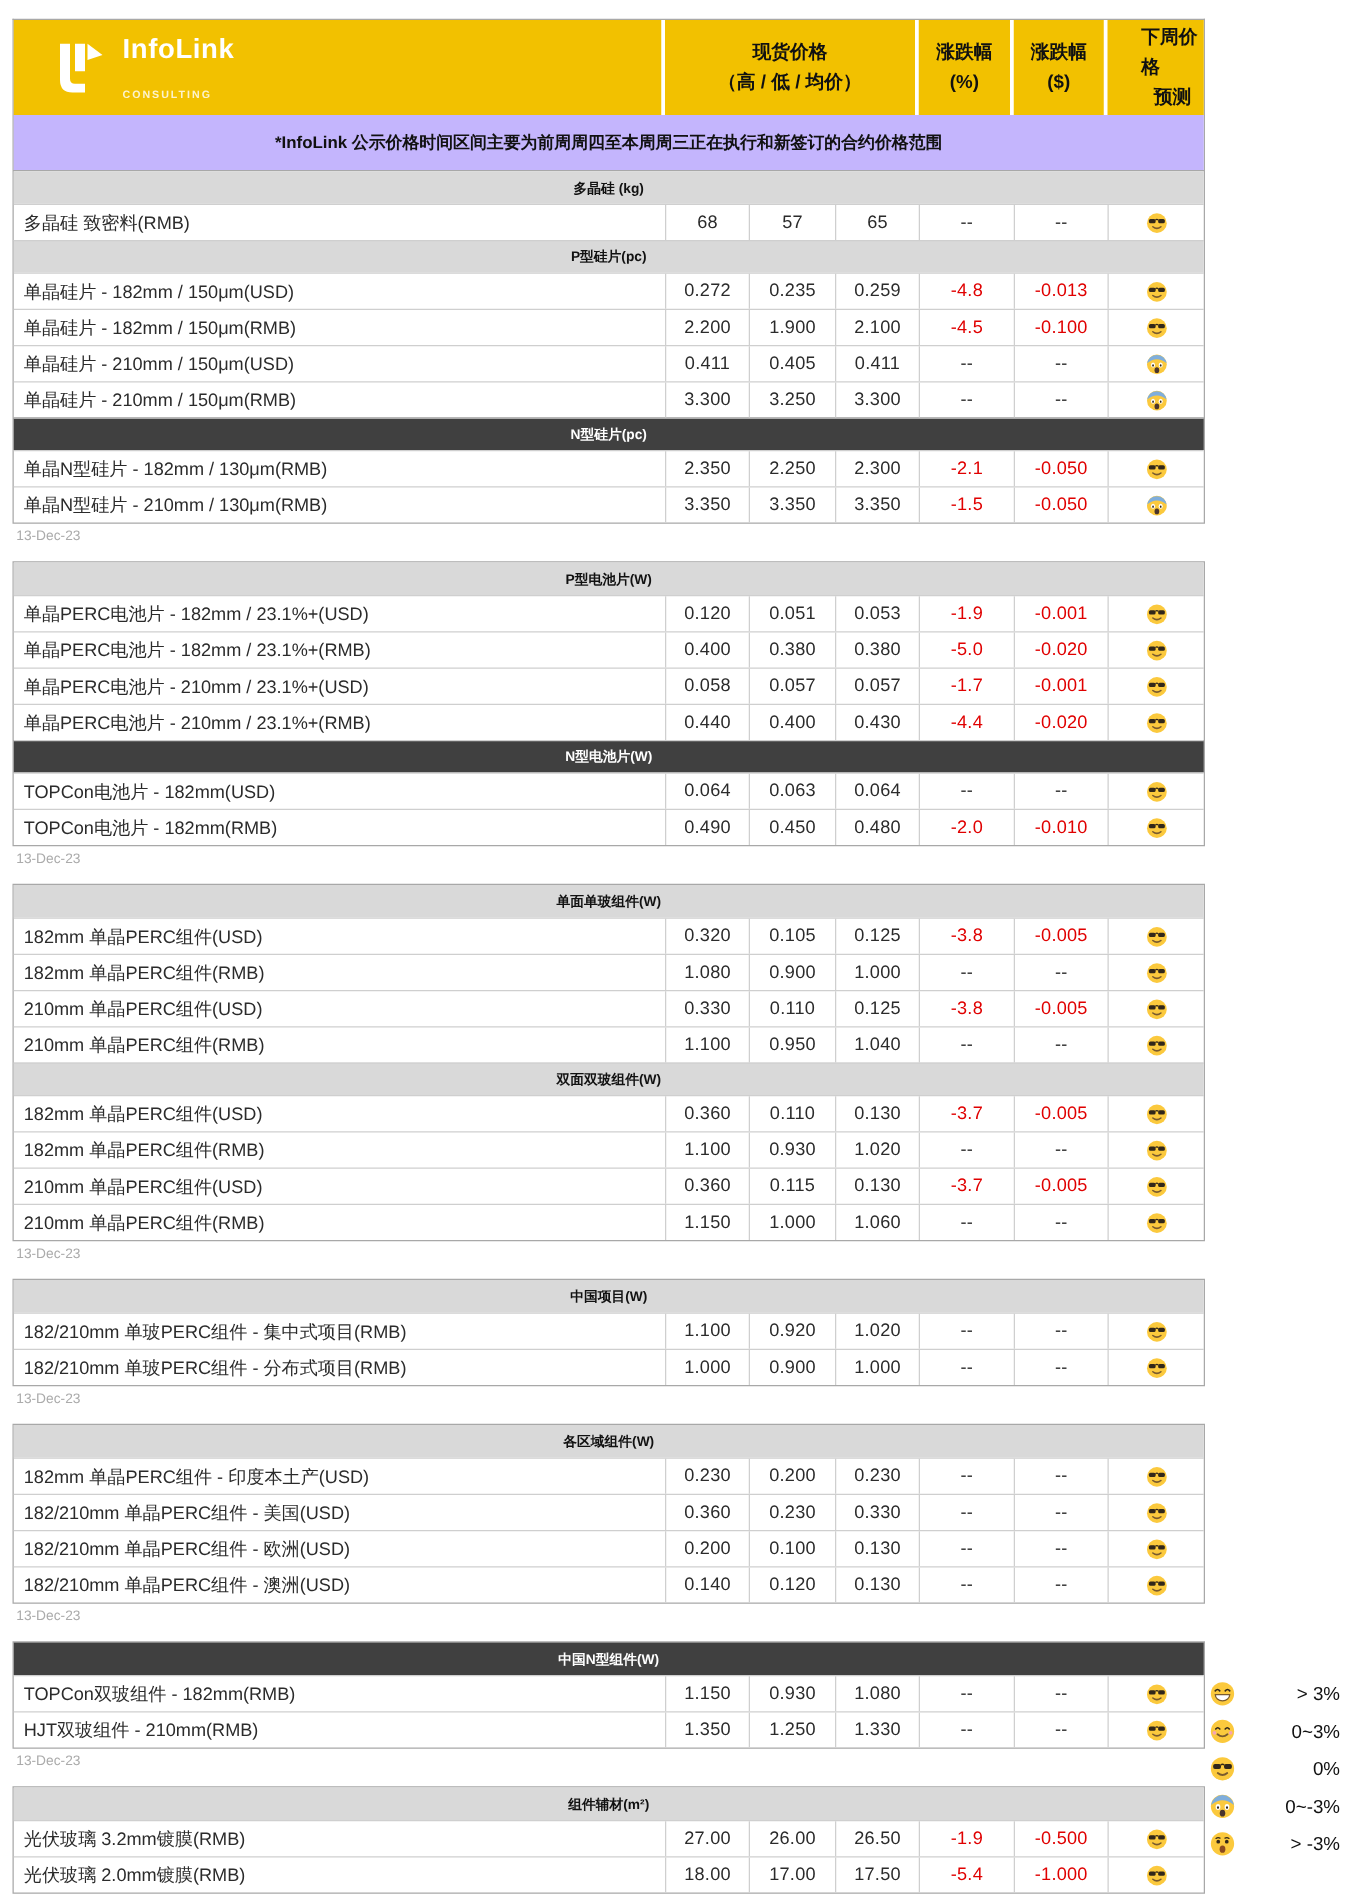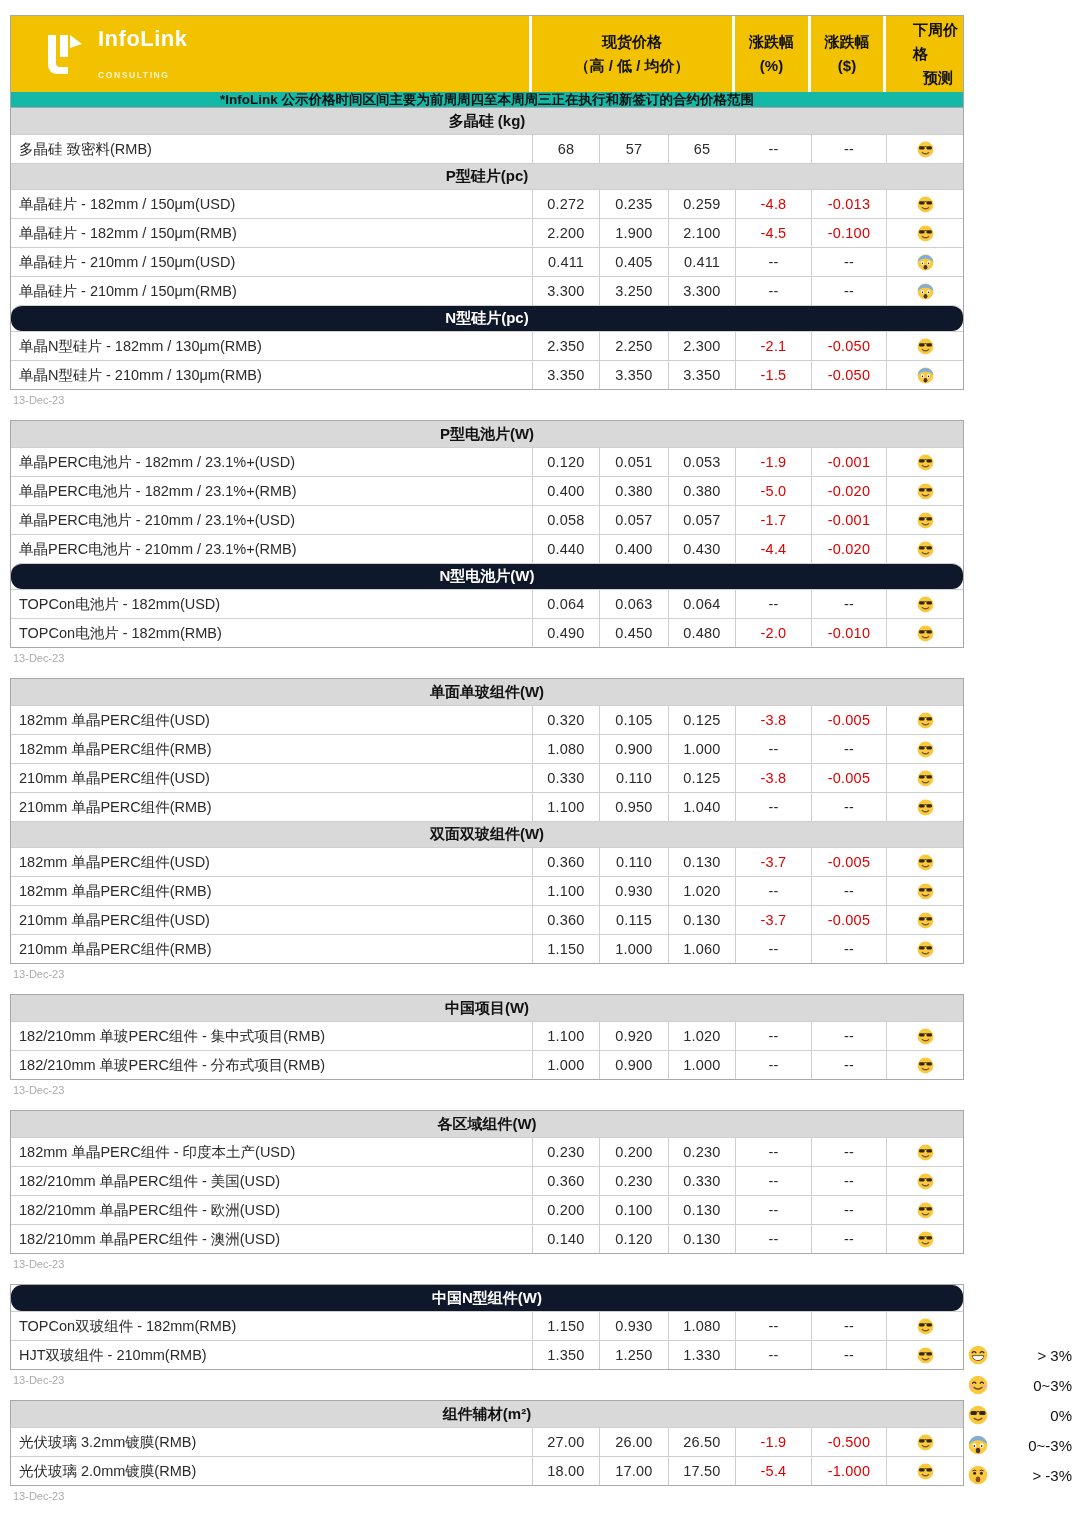--- a/index.html
+++ b/index.html
@@ -23,33 +23,33 @@
     border-right:3px solid #fff;
   }
   .h-cell:last-child { border-right:none;padding-left:27px; }
   .logo-cell { flex-direction:row; justify-content:flex-start; padding-left:30px; gap:11px; }
   .logo-mark { width:46px; height:46px; flex:0 0 auto; }
   .logo-text { display:flex; flex-direction:column; line-height:1.1; }
   .logo-name { color:#fff; font-size:22px; font-weight:bold; letter-spacing:.5px; }
   .logo-sub  { color:rgba(255,255,255,.8); font-size:8.5px; letter-spacing:1.6px; margin-top:20px; }
 
   .note {
-    height:15px; background:#14b8a6; display:flex; align-items:center; justify-content:center;
+    height:44px; background:#c4b5fd; display:flex; align-items:center; justify-content:center;
     font-size:13.5px; font-weight:bold; color:#111;
   }
 
   
   .block { border:1px solid #a8a8a8; background:#fff; }
   .block > *:not(:first-child) { border-top:1px solid #cfcfcf; }
   .sec-header {
     height:26px; display:flex; align-items:center; justify-content:center;
-    font-size:15px; font-weight:bold;
+    font-size:11px; font-weight:bold;
   }
   .sec-light { background:#D9D9D9; color:#111; }
-  .sec-dark  { background:#0f172a; color:#fff;border-radius:11px; }
+  .sec-dark  { background:#404040; color:#fff; }
 
   .row { display:grid; grid-template-columns:521px 67px 69px 67px 76px 75px 78px; height:29px; }
   .cell {
     display:flex; align-items:center; justify-content:center;
     font-size:14.5px; color:#2b2b2b; border-left:1px solid #cfcfcf; overflow:hidden;
   }
   .cell.label { justify-content:flex-start; padding-left:8px; border-left:none; font-size:14.5px; }
   .cell.num { letter-spacing:.2px; }
   .cell.neg { color:#E00000; }
   .cell.forecast svg { display:block; }

